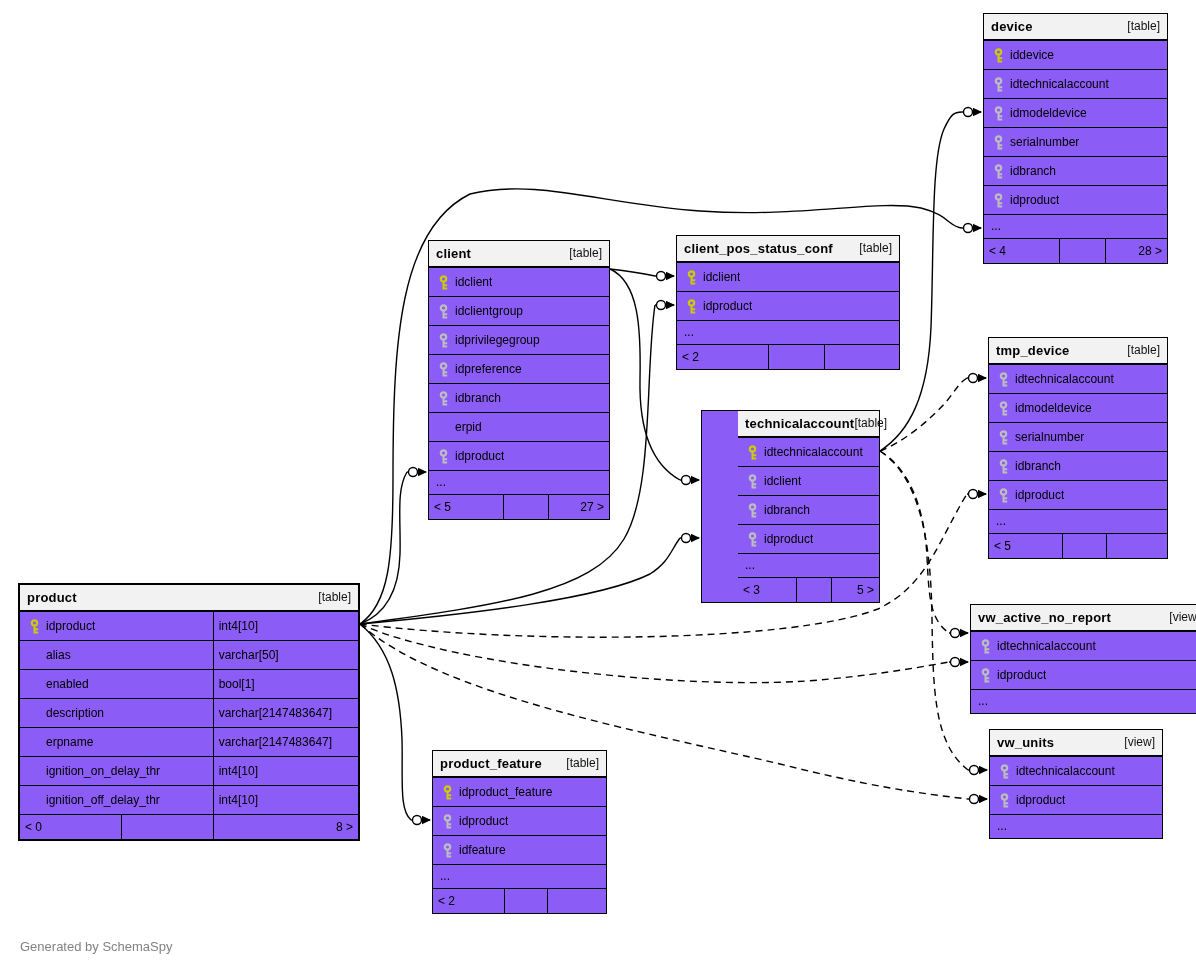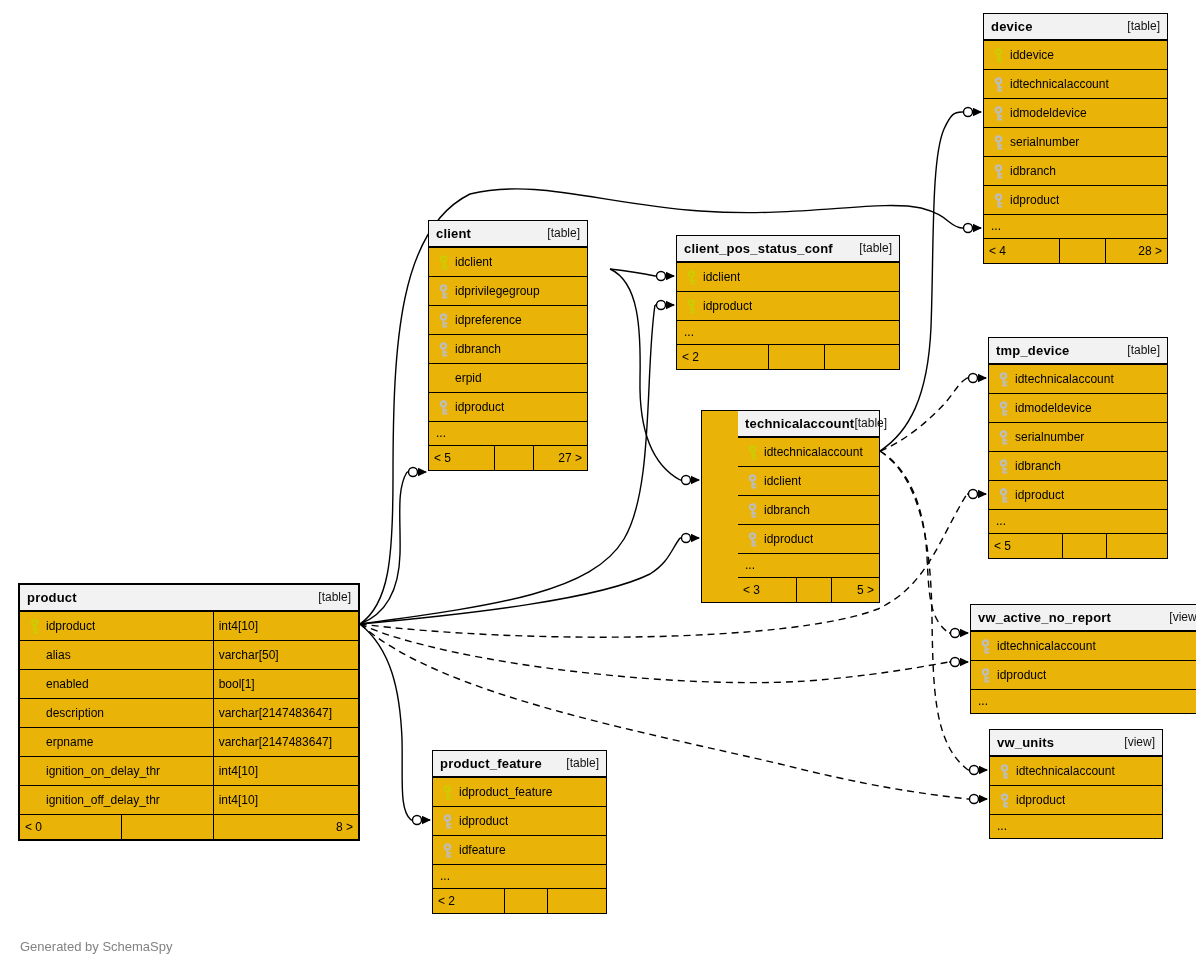--- a/index.html
+++ b/index.html
@@ -1,19 +1,19 @@
 <!DOCTYPE html>
 <html style="--pk: #cccc00; --fk: #bdbdbd; --header-bg: #f2f2f2; --credit: #828282;"><head>
 <meta charset="utf-8">
 <style>
   html,body{margin:0;padding:0;background:#fff;}
   body{font-family:"Liberation Sans", sans-serif; color:#000;}
   #canvas{position:relative;width:1196px;height:969px;background:#fff;overflow:hidden;}
   #edges{position:absolute;left:0;top:0;z-index:0;}
-  .table-node{position:absolute;z-index:1;background:#eab308;border:1px solid #000;box-sizing:border-box;}
+  .table-node{position:absolute;z-index:1;background:#8b5cf6;border:1px solid #000;box-sizing:border-box;}
   .table-node.main{border-width:2px;}
   .t-header{height:25px;line-height:25px;border-bottom:2px solid #000;background:var(--header-bg,#f2f2f2);
             padding:0 7px;display:flex;justify-content:space-between;align-items:center;}
   .t-name{font-weight:bold;font-size:13px;letter-spacing:.2px;}
   .t-badge{font-size:12px;color:#111;}
   .t-row{height:28px;display:flex;align-items:center;border-top:1px solid #000;font-size:12px;}
   .t-header + .t-row{border-top:none;}
   .keyspot{flex:0 0 16px;margin-left:6px;display:flex;align-items:center;justify-content:center;}
   .t-row .col-label{padding-left:4px;white-space:nowrap;overflow:hidden;}
   .namecell{flex:0 0 57%;display:flex;align-items:center;height:100%;}
@@ -181,33 +181,42 @@
           <span class="col-label">ignition_off_delay_thr</span>
         </span>
         <span class="typecell">int4[10]</span>
       </div>
       <div class="t-footer">
         <span class="fcell f1">&lt; 0</span>
         <span class="fcell f2"></span>
         <span class="fcell f3">8 &gt;</span>
       </div>
     </div>
-    <div class="table-node" style="left: 428px; top: 220px; width: 160px;">
+    <div class="table-node" style="left: 428px; top: 240px; width: 182px;">
       <div class="t-header">
         <span class="t-name">client</span>
         <span class="t-badge">[table]</span>
       </div>
       <div class="t-row">
         <span class="keyspot">
           <svg class="key-ic key-pk" width="11" height="15" viewBox="0 0 11 15">
             <circle cx="5.5" cy="4" r="2.7" fill="none" stroke-width="2.2"></circle>
             <path d="M5.5 6.7 V13.6 M5.5 10.3 H8.2 M5.5 13.4 H8.2" fill="none" stroke-width="2"></path>
           </svg>
         </span>
         <span class="col-label">idclient</span>
+      </div>
+      <div class="t-row">
+        <span class="keyspot">
+          <svg class="key-ic key-fk" width="11" height="15" viewBox="0 0 11 15">
+            <circle cx="5.5" cy="4" r="2.7" fill="none" stroke-width="2.2"></circle>
+            <path d="M5.5 6.7 V13.6 M5.5 10.3 H8.2 M5.5 13.4 H8.2" fill="none" stroke-width="2"></path>
+          </svg>
+        </span>
+        <span class="col-label">idclientgroup</span>
       </div>
       <div class="t-row">
         <span class="keyspot">
           <svg class="key-ic key-fk" width="11" height="15" viewBox="0 0 11 15">
             <circle cx="5.5" cy="4" r="2.7" fill="none" stroke-width="2.2"></circle>
             <path d="M5.5 6.7 V13.6 M5.5 10.3 H8.2 M5.5 13.4 H8.2" fill="none" stroke-width="2"></path>
           </svg>
         </span>
         <span class="col-label">idprivilegegroup</span>
       </div>

